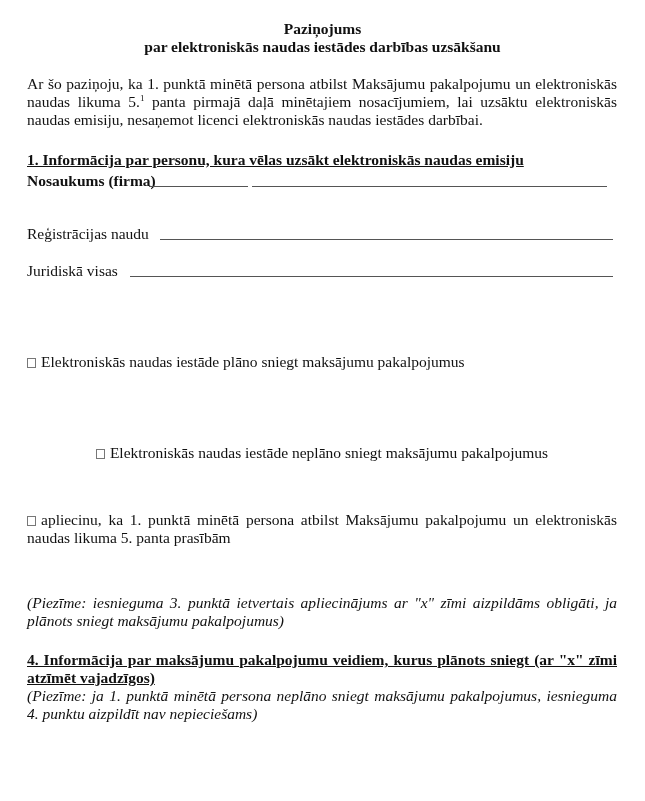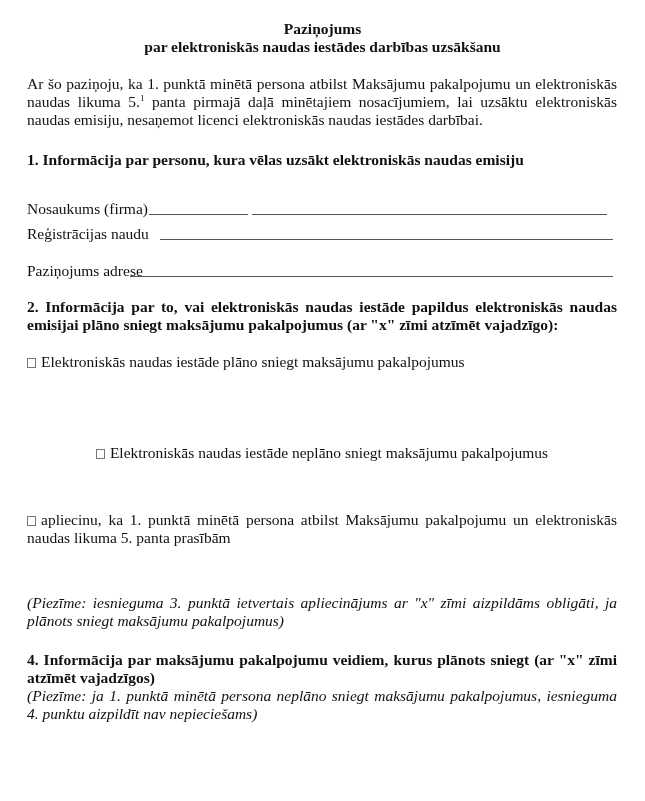--- a/index.html
+++ b/index.html
@@ -4,21 +4,21 @@
 <style>
   html, body { margin: 0; padding: 0; background: #ffffff; }
   body {
     width: 645px; height: 801px; overflow: hidden; position: relative;
     font-family: "Liberation Serif", "DejaVu Serif", serif;
     color: #111111; font-size: 15.5px; line-height: 18px;
   }
   .page { position: absolute; left: 0; top: 0; width: 547px; height: 801px; }
   .blk { position: absolute; left: 27px; width: 590px; }
   .just { text-align: justify; text-align-last: left; }
-  .bold { font-weight: bold; }
+  .bold { font-weight: bold; text-decoration: underline; }
   .ital { font-style: italic; }
   .title { position: absolute; left: 0; width: 645px; text-align: center; font-weight: bold; }
   .cb { display: inline-block; width: 9px; height: 10px; border: 1px solid #777; margin-right: 5px; vertical-align: -1px; box-sizing: border-box; }
   .field { position: absolute; left: 27px; width: 590px; height: 18px; white-space: nowrap; }
   .field .lbl { position: absolute; left: 0; top: 0; }
   .uline { position: absolute; height: 0; border-bottom: 1.5px solid #555; }
   sup { font-size: 9px; line-height: 0; vertical-align: 6px; }
   .hang { padding-left: 16px; text-indent: -16px; }
 </style>
 </head>
@@ -26,37 +26,36 @@
 
 <div class="page">
 
   <div class="title" style="top:20px;">Paziņojums</div>
   <div class="title" style="top:38px;">par elektroniskās naudas iestādes darbības uzsākšanu</div>
 
   <div class="blk just" style="top:75px;"><span>Ar šo paziņoju, ka 1. punktā minētā persona atbilst Maksājumu pakalpojumu un elektroniskās naudas likuma 5.</span><sup>1</sup><span> panta pirmajā daļā minētajiem nosacījumiem, lai uzsāktu elektroniskās naudas emisiju, nesaņemot licenci elektroniskās naudas iestādes darbībai.</span></div>
 
   <div class="blk bold" style="top:151px;">1. Informācija par personu, kura vēlas uzsākt elektroniskās naudas emisiju</div>
 
-  <div class="field" style="top:200px;">
+  <div class="field" style="top:172px;font-weight:bold;">
     <span class="lbl">Nosaukums (firma)</span>
     <span class="uline" style="left:122px; width:99px; top:14px;"></span>
     <span class="uline" style="left:225px; width:355px; top:14px;"></span>
   </div>
 
   <div class="field" style="top:225px;">
     <span class="lbl">Reģistrācijas naudu</span>
     <span class="uline" style="left:133px; width:453px; top:14px;"></span>
   </div>
 
   <div class="field" style="top:262px;">
-    <span class="lbl">Paziņojums adrese</span>
+    <span class="lbl">Juridiskā visas</span>
     <span class="uline" style="left:103px; width:483px; top:14px;"></span>
   </div>
 
-  <div class="blk bold just" style="top:298px;">2. Informācija par to, vai elektroniskās naudas iestāde papildus elektroniskās naudas emisijai plāno sniegt maksājumu pakalpojumus (ar "x" zīmi atzīmēt vajadzīgo):</div>
 
   <div class="blk" style="top:353px; width:460px;">
     <div><span class="cb"></span><span>Elektroniskās naudas iestāde plāno sniegt maksājumu pakalpojumus</span></div>
   </div>
 
   <div class="blk" style="top:444px;text-align:center;">
     <span class="cb"></span><span>Elektroniskās naudas iestāde neplāno sniegt maksājumu pakalpojumus</span>
   </div>
 
 

